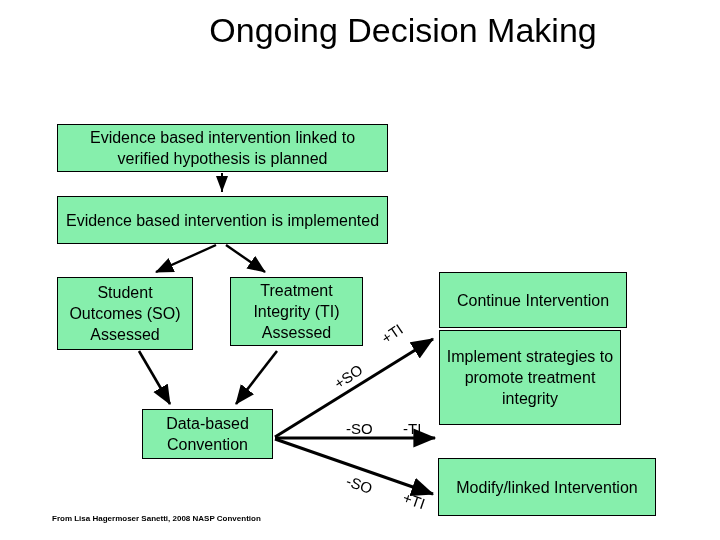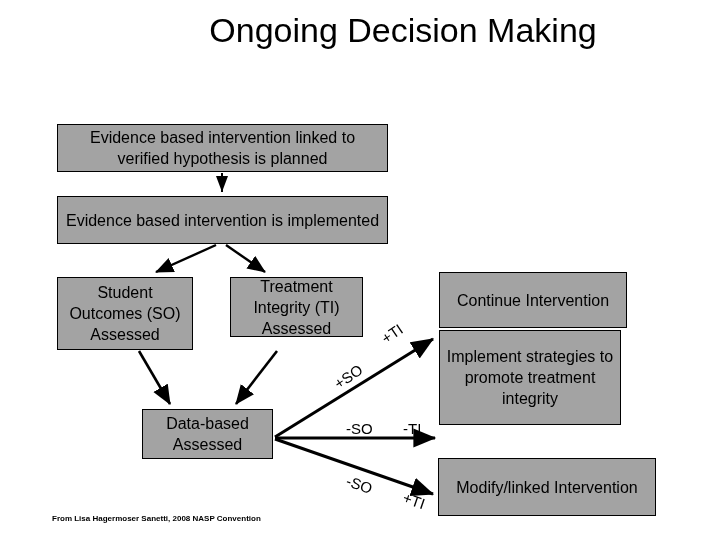--- a/index.html
+++ b/index.html
@@ -32,37 +32,37 @@
     font-weight: 400;
     letter-spacing: 0px;
     color: #000;
   }
 
   
   .box {
     position: absolute;
     box-sizing: border-box;
     border: 1px solid #000000;
-    background: #a3a3a3;
+    background: #86efac;
     display: flex;
     align-items: center;
     justify-content: center;
     text-align: center;
     font-size: 16px;
     line-height: 21px;
     color: #000;
     padding: 12px 4px;
   }
   .box span { display: block; width: 100%; }
 
   
   .box-plan       { left: 14px;  top: 124px; width: 331px; height: 48px; }
   .box-implement  { left: 14px;  top: 196px; width: 331px; height: 48px; text-align: center; }
   .box-so         { left: 14px;  top: 277px; width: 136px; height: 73px; }
-  .box-ti         { left: 187px; top: 277px; width: 133px; height: 60px; }
+  .box-ti         { left: 187px; top: 277px; width: 133px; height: 69px; }
   .box-data       { left: 99px;  top: 409px; width: 131px; height: 50px; }
   .box-continue   { left: 396px; top: 272px; width: 188px; height: 56px; }
   .box-strategies { left: 396px; top: 330px; width: 182px; height: 95px; }
   .box-modify     { left: 395px; top: 458px; width: 218px; height: 58px; }
 
   
   #arrows {
     position: absolute;
     left: 0; top: 0;
     width: 720px; height: 540px;
@@ -141,21 +141,21 @@
 
   <div class="box box-so">
     <span>Student Outcomes (SO) Assessed</span>
   </div>
 
   <div class="box box-ti">
     <span>Treatment Integrity (TI) Assessed</span>
   </div>
 
   <div class="box box-data">
-    <span>Data-based Assessed</span>
+    <span>Data-based Convention</span>
   </div>
 
   <div class="box box-continue">
     <span>Continue Intervention</span>
   </div>
 
   <div class="box box-strategies">
     <span>Implement strategies to promote treatment integrity</span>
   </div>
 

